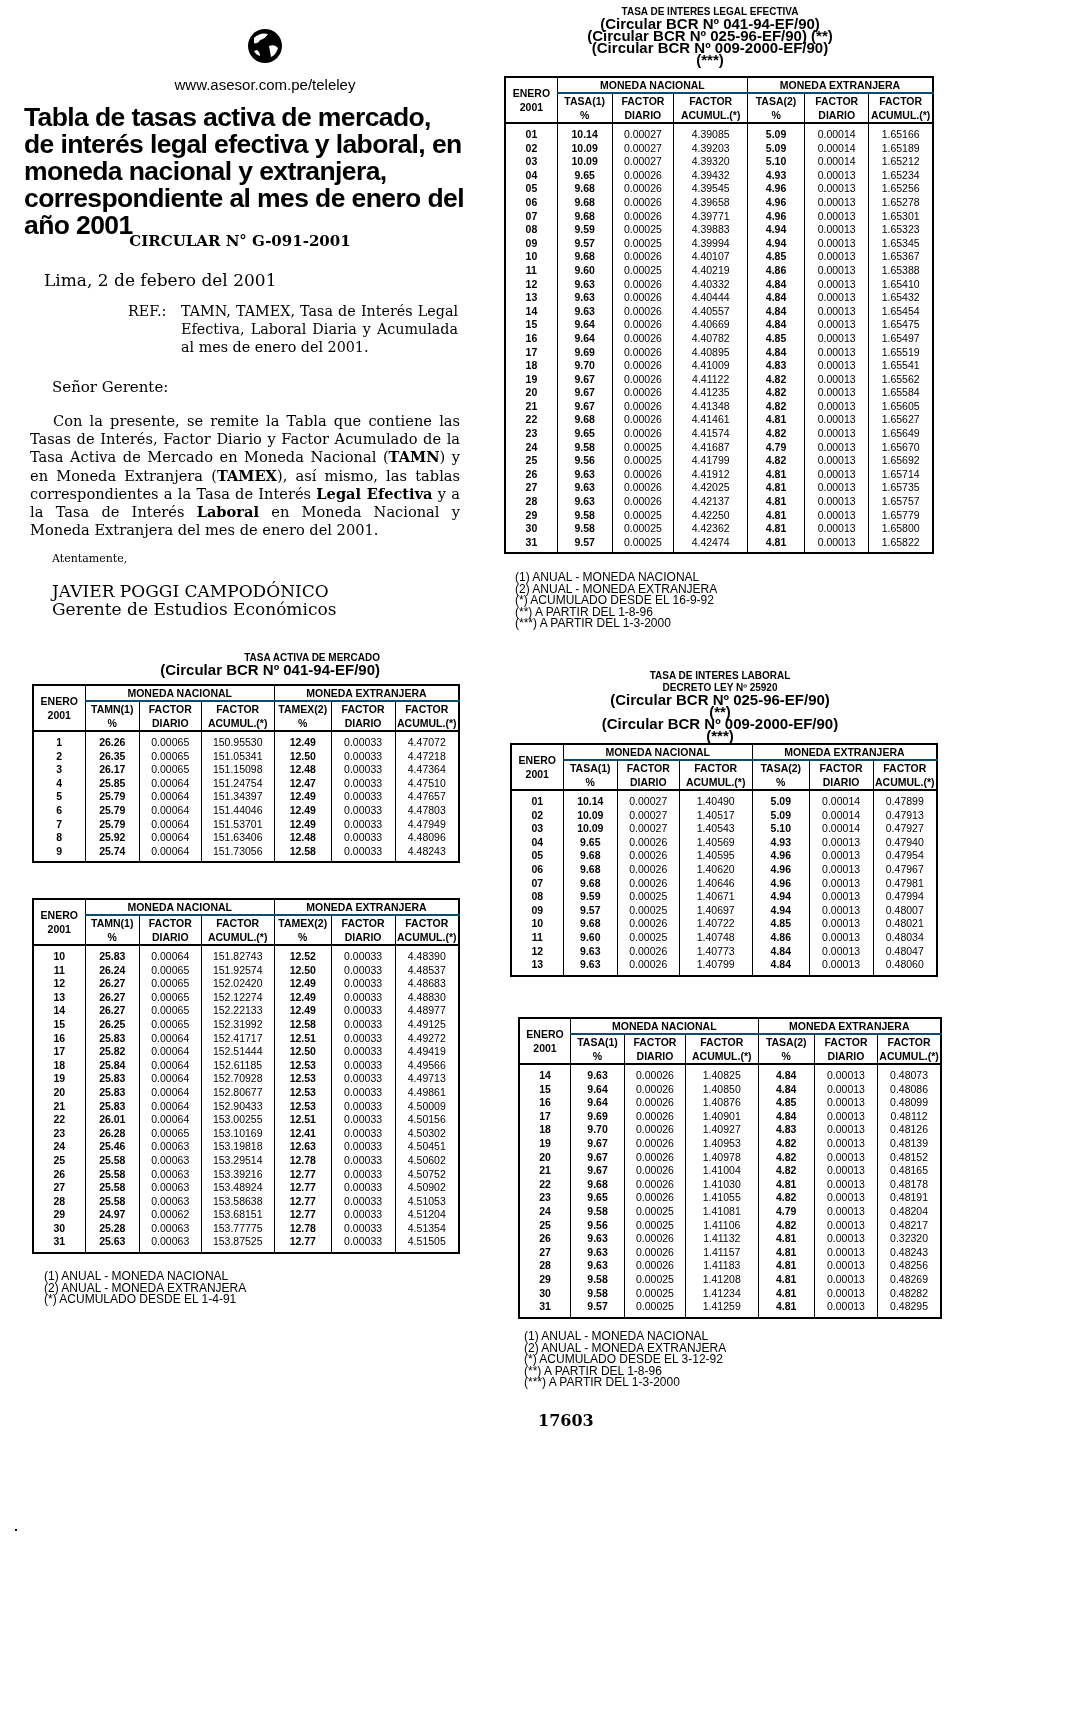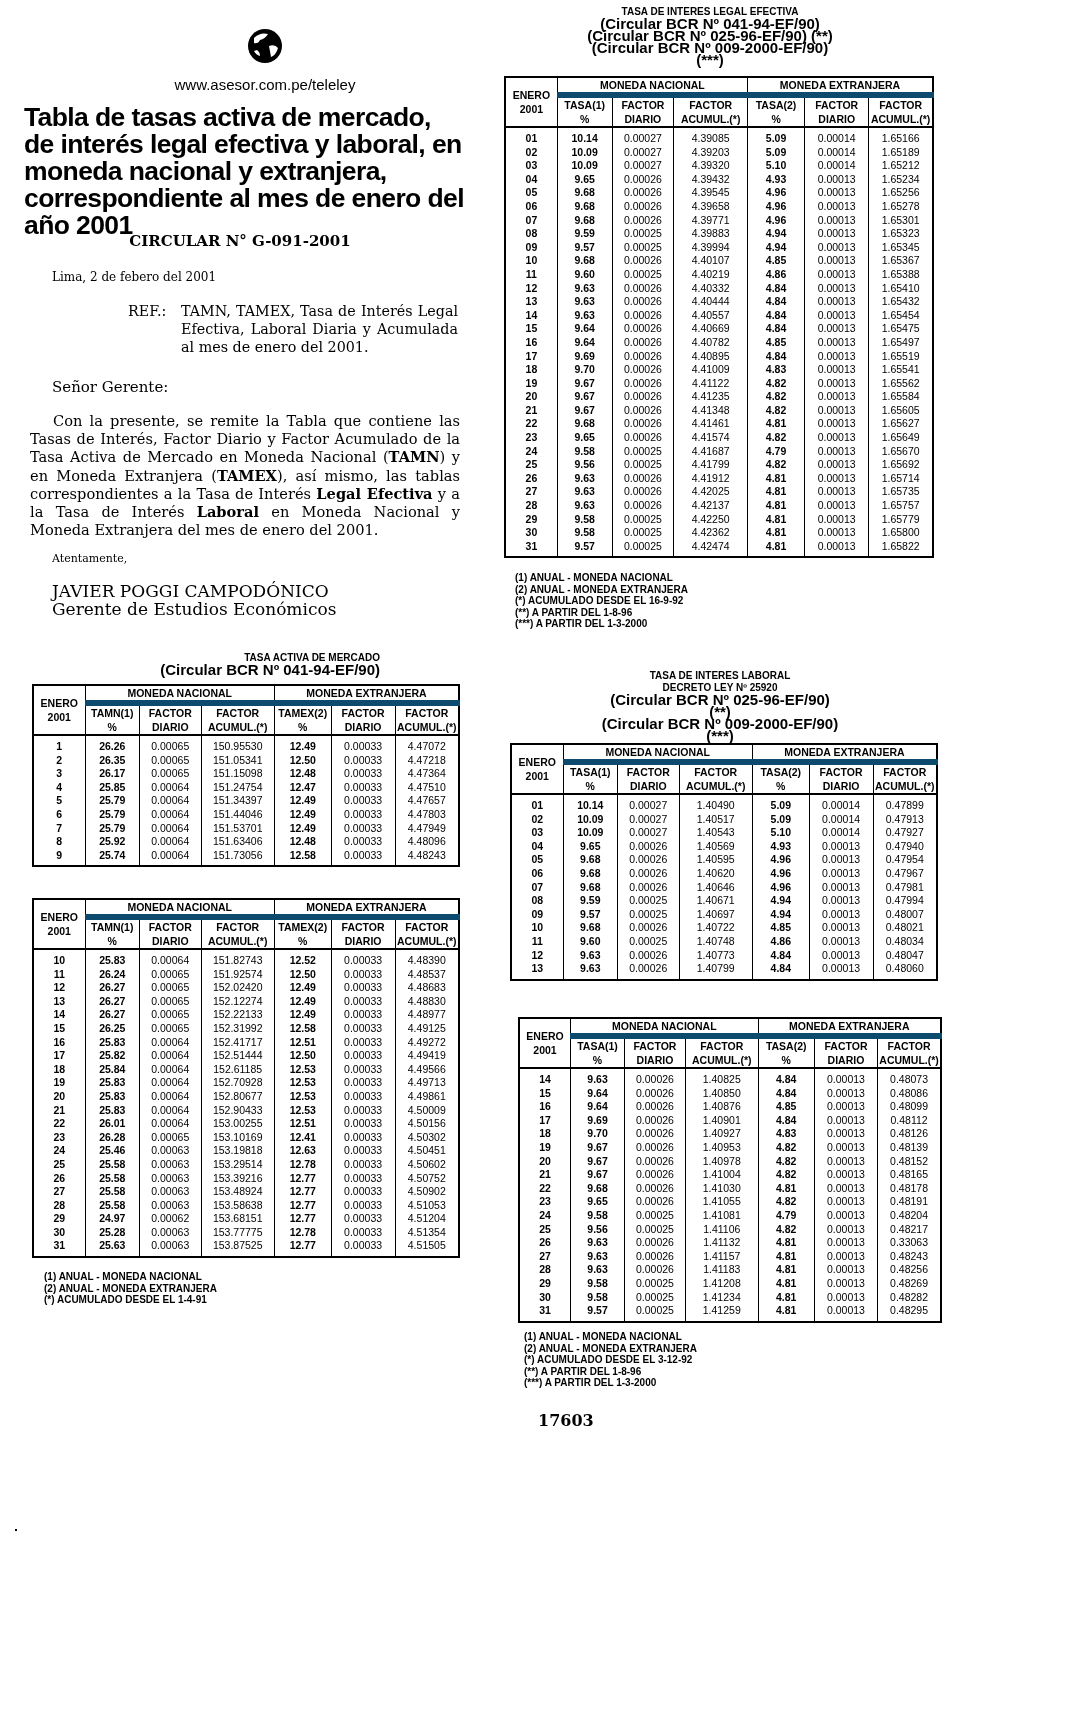--- a/index.html
+++ b/index.html
@@ -8,43 +8,43 @@
   .sans { font-family:"Liberation Sans", "DejaVu Sans", sans-serif; }
   .serif { font-family:"DejaVu Serif", "Liberation Serif", serif; }
 
   
   #logo { left:90px; top:18px; width:350px; height:56px; display:flex; align-items:center; justify-content:center; gap:8px; }
   #logo .globe { width:40px; height:40px; }
   #logo .word { font-family:"DejaVu Serif", serif; font-weight:bold; font-size:48px; letter-spacing:2px; line-height:1; }
   #url { left:90px; top:76px; width:350px; text-align:center; font-size:15px; }
   #headline { left:24px; top:104px; width:440px; font-family:"Liberation Sans", sans-serif; font-weight:bold; font-size:26.5px; line-height:27px; letter-spacing:-0.6px; }
   #circular { left:30px; top:232px; width:420px; text-align:center; font-weight:bold; font-size:15px; }
-  #place-date { left:52px; top:270px; font-size:12px; }
+  #place-date { left:44px; top:270px; font-size:17px; }
   #ref { left:128px; top:302px; width:330px; font-size:14.3px; line-height:18px; text-align:justify; }
   #ref .lbl { position:absolute; left:0; top:0; }
   #ref .txt { margin-left:53px; display:block; }
   #salute { left:52px; top:378px; font-size:15px; }
   #body-par { left:30px; top:412px; width:430px; font-size:14.6px; line-height:18.2px; text-align:justify; text-indent:23px; }
   #closing { left:52px; top:552px; font-size:11px; }
   #signer { left:52px; top:582px; font-size:17px; line-height:18px; }
 
   
   .caption { text-align:center; font-family:"Liberation Sans", sans-serif; font-weight:bold; font-size:10px; line-height:12px; }
   .caption .sub { font-weight:bold; font-size:15px; }
   table.rt { border-collapse:collapse; font-family:"Liberation Sans", sans-serif; border:2px solid #000; table-layout:fixed; }
   table.rt th { font-size:10.5px; font-weight:bold; padding:0; line-height:14px; border-left:1px solid #000; text-align:center; }
-  table.rt th.grp { border-bottom:6px solid #0c4a6e; }
+  table.rt th.grp { border-bottom:2px solid #0c4a6e; }
   table.rt thead tr.last th { border-bottom:2px solid #000; }
   table.rt th.enero { border-left:none; border-bottom:2px solid #000; line-height:14px; }
   table.rt td { font-size:10.5px; padding:0; line-height:13.6px; text-align:center; border-left:1px solid #000; }
   table.rt td:first-child { border-left:none; font-weight:bold; }
   table.rt td.b { font-weight:bold; }
   table.rt tbody tr:first-child td { padding-top:4px; }
   table.rt tbody tr:last-child td { padding-bottom:3px; }
-  .notes { font-family:"Liberation Sans", sans-serif; font-weight:bold; font-size:10px; line-height:11.5px; }
+  .notes { font-family:"Liberation Sans", sans-serif; font-weight:normal; font-size:12px; line-height:11.5px; }
   #page-number { left:538px; top:1411px; font-family:"DejaVu Serif", serif; font-weight:bold; font-size:16px; }
   #stray-dot { left:15px; top:1529px; width:2px; height:2px; background:#000; }
 </style>
 </head>
 <body>
 
 <div id="logo" class="abs">
   <svg class="globe" viewBox="0 0 40 40">
     <circle cx="20" cy="20" r="17" fill="#000"></circle>
     <path d="M9 12 q6 -6 14 -4 q-3 5 -8 6 q-2 4 -6 3z" fill="#fff"></path>
@@ -1083,21 +1083,21 @@
           <td>0.00013</td>
           <td>0.48217</td>
         </tr>
         <tr>
           <td>26</td>
           <td class="b">9.63</td>
           <td>0.00026</td>
           <td>1.41132</td>
           <td class="b">4.81</td>
           <td>0.00013</td>
-          <td>0.33063</td>
+          <td>0.32320</td>
         </tr>
         <tr>
           <td>27</td>
           <td class="b">9.63</td>
           <td>0.00026</td>
           <td>1.41157</td>
           <td class="b">4.81</td>
           <td>0.00013</td>
           <td>0.48243</td>
         </tr>

